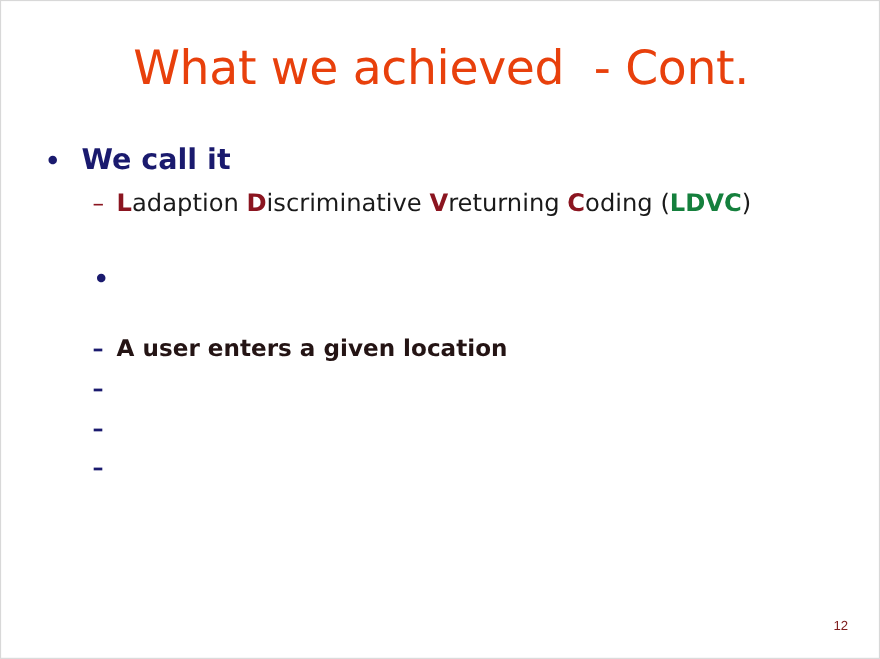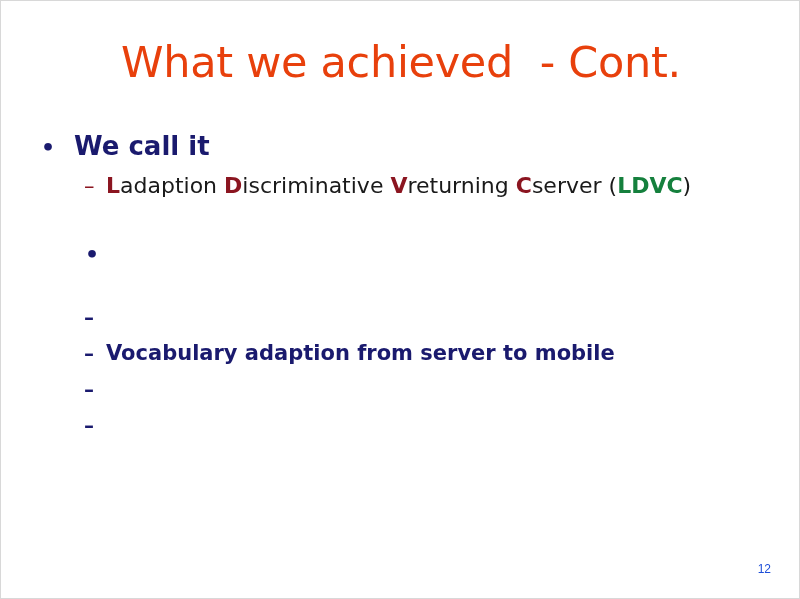--- a/index.html
+++ b/index.html
@@ -131,57 +131,57 @@
     font-weight: bold;
   }
 
   
   .page-number {
     position: absolute;
     right: 28px;
     bottom: 22px;
     font-family: "Liberation Sans", sans-serif;
     font-size: 12px;
-    color: #1d4ed8;
+    color: #7f1d1d;
   }
 </style>
 </head>
 <body>
 
 <div id="slide">
 
   <div class="slide-title">What we achieved  - Cont.</div>
 
   <div class="body-area">
 
     <div class="line lvl1">
       <span class="bullet-mark">•</span>
       <span class="line-text">We call it</span>
     </div>
 
     <div class="line lvl2">
       <span class="bullet-mark">–</span>
-      <span class="line-text"><span class="cap-red">L</span><span>adaption </span><span class="cap-red">D</span><span>iscriminative </span><span class="cap-red">V</span><span>returning </span><span class="cap-red">C</span><span>server </span><span>(</span><span class="acronym-red">LDVC</span><span>)</span></span>
+      <span class="line-text"><span class="cap-red">L</span><span>adaption </span><span class="cap-red">D</span><span>iscriminative </span><span class="cap-red">V</span><span>returning </span><span class="cap-red">C</span><span>oding </span><span>(</span><span class="acronym-red">LDVC</span><span>)</span></span>
     </div>
 
     <div class="spacer-lg"></div>
 
     <div class="line lvl1b">
       <span class="bullet-mark">•</span>
     </div>
 
     <div class="spacer-md"></div>
 
     <div class="line lvl2b">
       <span class="bullet-mark">–</span>
+      <span class="line-text" style="color: rgb(36, 20, 20);">A user enters a given location</span>
     </div>
 
     <div class="line lvl2b">
       <span class="bullet-mark">–</span>
-      <span class="line-text" style="color: rgb(26, 26, 110);">Vocabulary adaption from server to mobile</span>
     </div>
 
     <div class="line lvl2b">
       <span class="bullet-mark">–</span>
     </div>
 
     <div class="line lvl2b">
       <span class="bullet-mark">–</span>
     </div>
 

